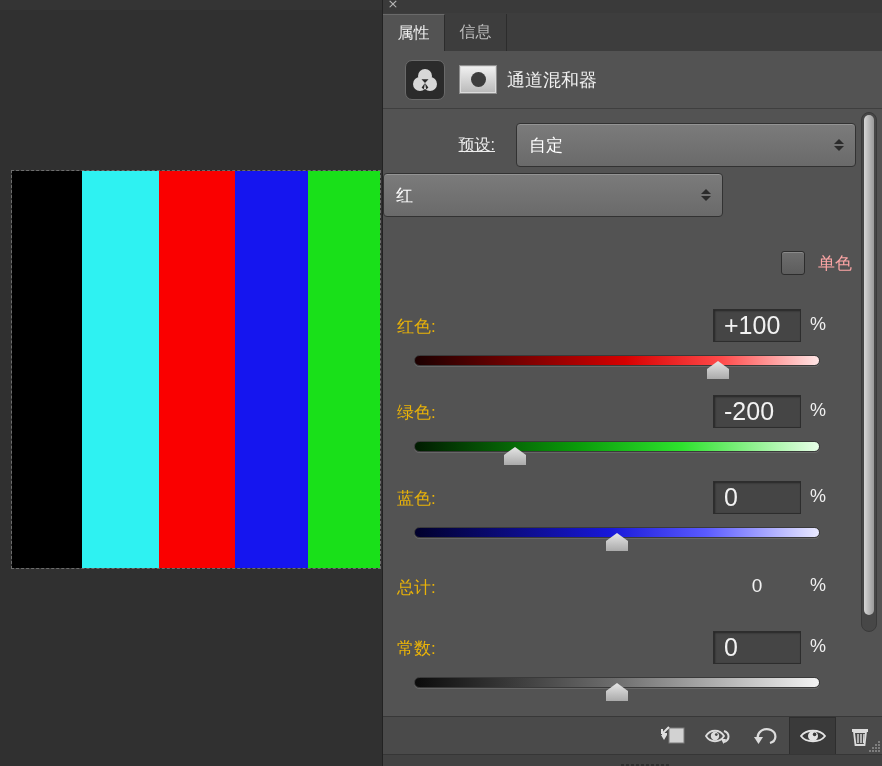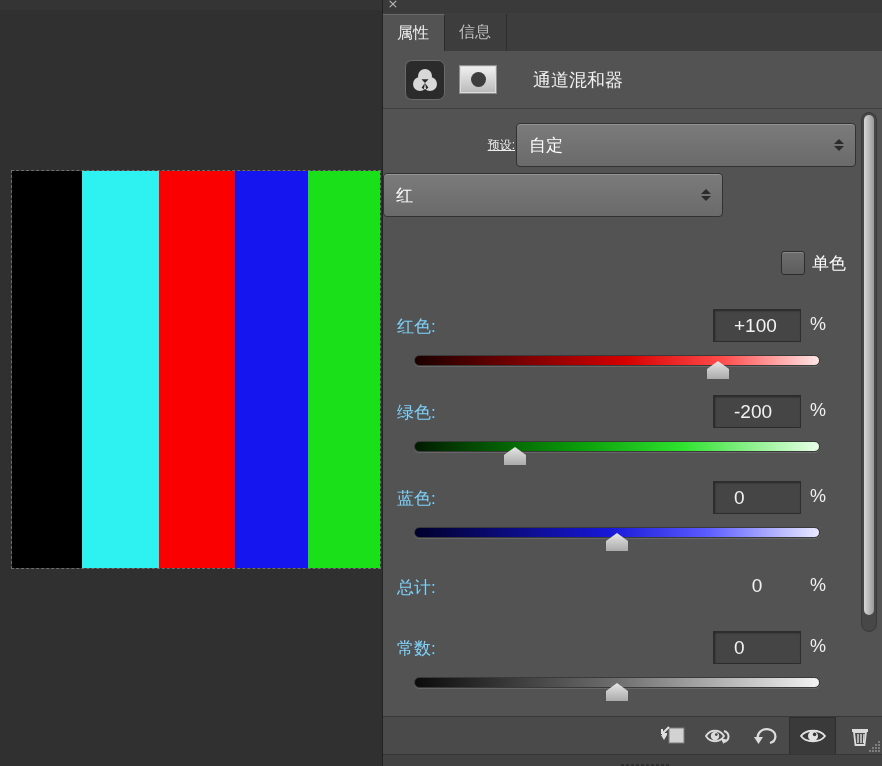--- a/index.html
+++ b/index.html
@@ -49,21 +49,21 @@
 
   
   .tabbar{
     position:absolute;left:0;top:13px;width:500px;height:38px;
     background:#3d3d3d;
     border-bottom:1px solid #2a2a2a;
     display:flex;align-items:flex-end;
   }
   .tab{
     height:37px;min-width:62px;padding:8px 14px;
-    display:flex;align-items:center;
+    display:flex;align-items:center;justify-content:center;
     font-size:16px;color:#bdbdbd;
     border-right:1px solid #2c2c2c;
     box-sizing:border-box;
     background:#3d3d3d;
   }
   .tab.active{
     background:#535353;color:#efefef;
     border-top:1px solid #6a6a6a;
   }
 
@@ -83,35 +83,35 @@
   }
   .mask-thumb{
     width:36px;height:27px;margin-left:14px;flex:0 0 auto;
     background:linear-gradient(#f2f2f2,#b9b9b9);
     border:1px solid #8e8e8e;
     display:flex;align-items:center;justify-content:center;
     box-shadow:inset 0 0 0 1px #dcdcdc;
   }
   .mask-dot{width:15px;height:15px;border-radius:50%;background:#3d3d3d;}
   .panel-title{
-    margin-left:36px;font-size:18px;color:#f0f0f0;white-space:nowrap;
+    margin-left:10px;font-size:18px;color:#f0f0f0;white-space:nowrap;
   }
 
   
   .panel-body{
     position:absolute;left:0;top:109px;width:500px;height:608px;
     background:#535353;overflow:hidden;
   }
 
   .row-select{
     position:absolute;left:0;display:flex;align-items:center;height:32px;
   }
   .sel-label{
-    width:133px;text-align:right;font-size:12px;color:#ededed;
-    padding-right:1px;box-sizing:border-box;white-space:nowrap;text-decoration:underline;
+    width:133px;text-align:right;font-size:16px;color:#ededed;
+    padding-right:21px;box-sizing:border-box;white-space:nowrap;text-decoration:underline;
   }
   .select{
     position:relative;width:340px;height:44px;border-radius:4px;
     background:linear-gradient(#7b7b7b,#6a6a6a);
     border:1px solid #323232;
     box-shadow:inset 0 1px 0 #949494;
     display:flex;align-items:center;
     box-sizing:border-box;
   }
   .select-value{
@@ -125,36 +125,36 @@
   .tri-dn{width:0;height:0;border-left:5px solid transparent;border-right:5px solid transparent;border-top:5px solid #2b2b2b;}
 
   
   .row-check{position:absolute;left:398px;display:flex;align-items:center;}
   .checkbox{
     width:22px;height:22px;border-radius:3px;
     background:linear-gradient(#6e6e6e,#5d5d5d);
     border:1px solid #2d2d2d;
     box-shadow:inset 0 1px 0 #8a8a8a;
   }
-  .check-label{margin-left:7px;font-size:17px;color:#ffffff;}
+  .check-label{margin-left:13px;font-size:17px;color:#fca5a5;}
 
   
   .srow{position:absolute;left:0;width:500px;}
   .srow-label{
-    position:absolute;left:14px;top:0;font-size:17px;color:#7dd3fc;white-space:nowrap;
+    position:absolute;left:14px;top:0;font-size:17px;color:#eab308;white-space:nowrap;
   }
   .numbox{
     position:absolute;left:330px;top:-6px;
     width:88px;height:33px;
     background:#454545;border:1px solid #2d2d2d;
     box-sizing:border-box;
     display:flex;align-items:center;
     box-shadow:inset 1px 1px 2px rgba(0,0,0,.45);
   }
-  .numbox .num{font-size:19px;color:#f2f2f2;padding-left:20px;}
+  .numbox .num{font-size:25px;color:#f2f2f2;padding-left:10px;}
   .numplain{
     position:absolute;left:330px;top:-4px;width:88px;height:28px;
     display:flex;align-items:center;justify-content:center;
   }
   .numplain .num{font-size:19px;color:#f2f2f2;}
   .pct{
     position:absolute;left:427px;top:-1px;font-size:18px;color:#f0f0f0;
   }
   .track{
     position:absolute;left:31px;top:40px;width:406px;height:11px;

